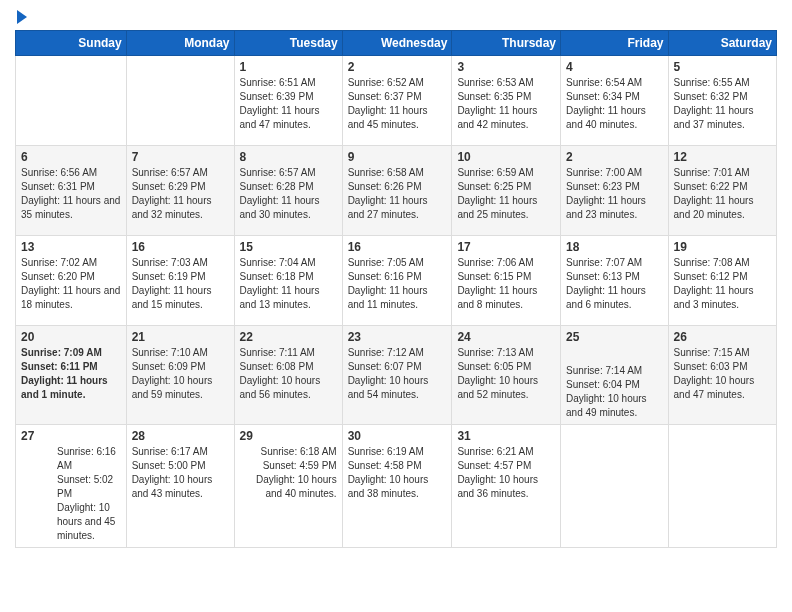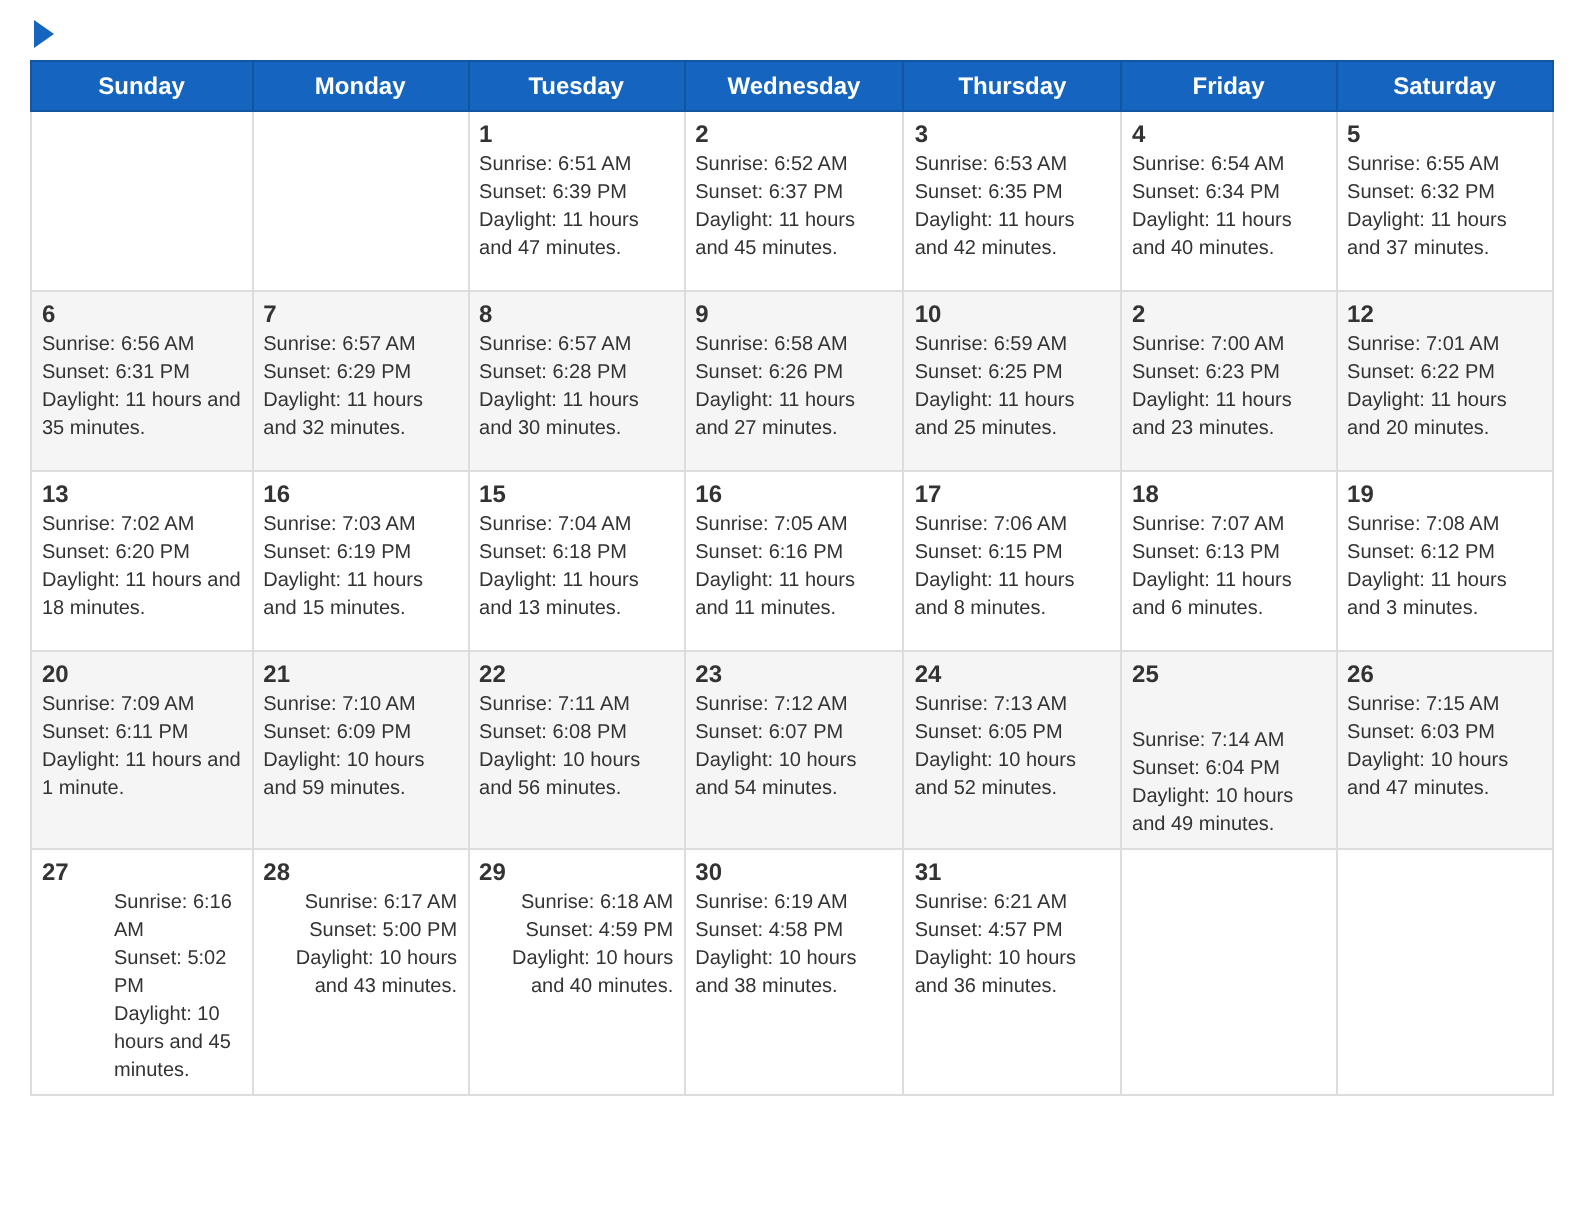--- a/index.html
+++ b/index.html
@@ -63,21 +63,21 @@
     .calendar {
       width: 100%;
       border-collapse: collapse;
       border: 1px solid #ccc;
     }
     .calendar th {
       background-color: #1565c0;
       color: #fff;
       padding: 5px 4px;
       font-size: 12px;
-      text-align: center;
+      text-align: right;
       border: 1px solid #1255a0;
     }
     .calendar td {
       vertical-align: top;
       padding: 4px 5px;
       font-size: 10px;
       color: #333;
       border: 1px solid #ddd;
       width: 113px;
       min-height: 80px;
@@ -256,21 +256,21 @@
           <td>
             <span class="day-num">19</span>
             <div class="day-info" style="white-space: pre-line;">Sunrise: 7:08 AM
 Sunset: 6:12 PM
 Daylight: 11 hours and 3 minutes.</div>
           </td>
         </tr>
         <tr>
           <td>
             <span class="day-num">20</span>
-            <div class="day-info" style="white-space: pre-line;">Sunrise: 7:09 AM
+            <div class="day-info" style="white-space: pre-line; font-weight: bold;">Sunrise: 7:09 AM
 Sunset: 6:11 PM
 Daylight: 11 hours and 1 minute.</div>
           </td>
           <td>
             <span class="day-num">21</span>
             <div class="day-info" style="white-space: pre-line;">Sunrise: 7:10 AM
 Sunset: 6:09 PM
 Daylight: 10 hours and 59 minutes.</div>
           </td>
           <td>
@@ -306,21 +306,21 @@
         </tr>
         <tr>
           <td>
             <span class="day-num">27</span>
             <div class="day-info" style="white-space: pre-line; margin-left: 36px;">Sunrise: 6:16 AM
 Sunset: 5:02 PM
 Daylight: 10 hours and 45 minutes.</div>
           </td>
           <td>
             <span class="day-num">28</span>
-            <div class="day-info" style="white-space: pre-line; text-align: right;">Sunrise: 6:17 AM
+            <div class="day-info" style="white-space: pre-line;">Sunrise: 6:17 AM
 Sunset: 5:00 PM
 Daylight: 10 hours and 43 minutes.</div>
           </td>
           <td>
             <span class="day-num">29</span>
             <div class="day-info" style="white-space: pre-line; text-align: right;">Sunrise: 6:18 AM
 Sunset: 4:59 PM
 Daylight: 10 hours and 40 minutes.</div>
           </td>
           <td>

